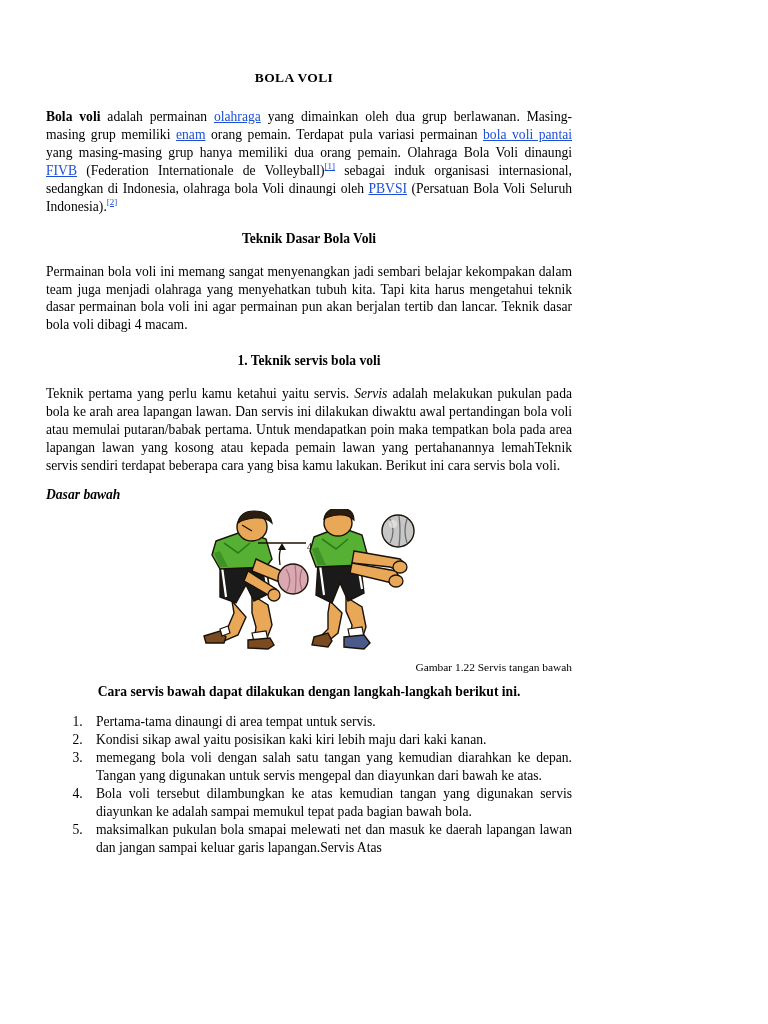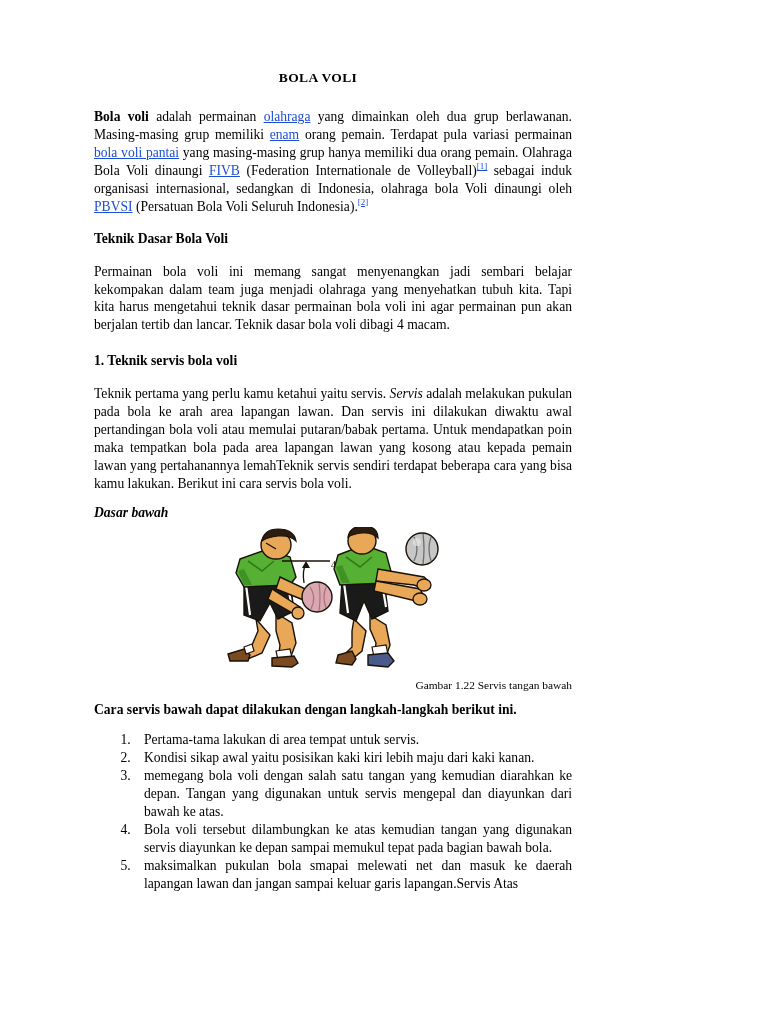--- a/index.html
+++ b/index.html
@@ -13,21 +13,21 @@
     height: 1024px;
     overflow: hidden;
     font-family: "Liberation Serif", "DejaVu Serif", serif;
     color: #000000;
   }
   .page {
     width: 636px;
     height: 1024px;
     background: #ffffff;
     box-sizing: border-box;
-    padding: 70px 64px 0 94px;
+    padding: 70px 64px 0 46px;
     position: relative;
   }
   .doc-title {
     text-align: center;
     font-weight: bold;
     font-size: 13.5px;
     letter-spacing: 0.4px;
     margin: 0 0 22px 0;
     padding-right: 30px;
   }
@@ -36,20 +36,21 @@
     line-height: 1.32;
     text-align: justify;
     margin: 0 0 14px 0;
   }
   p.body-text.tight { margin-bottom: 12px; }
   .h-sub {
     font-weight: bold;
     font-size: 13.6px;
     margin: 0 0 15px 0;
     line-height: 1.32;
+    text-align: center;
   }
   .h-sub.spaced-top { margin-top: 18px; }
   .bold { font-weight: bold; }
   .ital { font-style: italic; }
   .bold-ital { font-weight: bold; font-style: italic; }
   .ulink {
     text-decoration: underline;
     color: #1d4ed8;
   }
   sup.ref {
@@ -184,20 +185,20 @@
         <path d="M213 10 Q209 22 213 34" fill="none" stroke="#6e6e6e" stroke-width="1.3"></path>
         <circle cx="199" cy="15" r="4" fill="#e8e8e8" opacity="0.7"></circle>
       </g>
     </svg>
     <div class="figure-caption">Gambar 1.22 Servis tangan bawah</div>
   </div>
 
   <div class="h-sub" style="margin-bottom:4px;">Cara servis bawah dapat dilakukan dengan langkah-langkah berikut ini.</div>
 
   <ol class="steps">
-    <li>Pertama-tama lakukan di area tempat untuk servis.</li>
+    <li>Pertama-tama dinaungi di area tempat untuk servis.</li>
     <li>Kondisi sikap awal yaitu posisikan kaki kiri lebih maju dari kaki kanan.</li>
     <li>memegang bola voli dengan salah satu tangan yang kemudian diarahkan ke depan. Tangan yang digunakan untuk servis mengepal dan diayunkan dari bawah ke atas.</li>
-    <li>Bola voli tersebut dilambungkan ke atas kemudian tangan yang digunakan servis diayunkan ke depan sampai memukul tepat pada bagian bawah bola.</li>
+    <li>Bola voli tersebut dilambungkan ke atas kemudian tangan yang digunakan servis diayunkan ke adalah sampai memukul tepat pada bagian bawah bola.</li>
     <li>maksimalkan pukulan bola smapai melewati net dan masuk ke daerah lapangan lawan dan jangan sampai keluar garis lapangan.Servis Atas</li>
   </ol>
 
 </div>
 
 </body></html>

